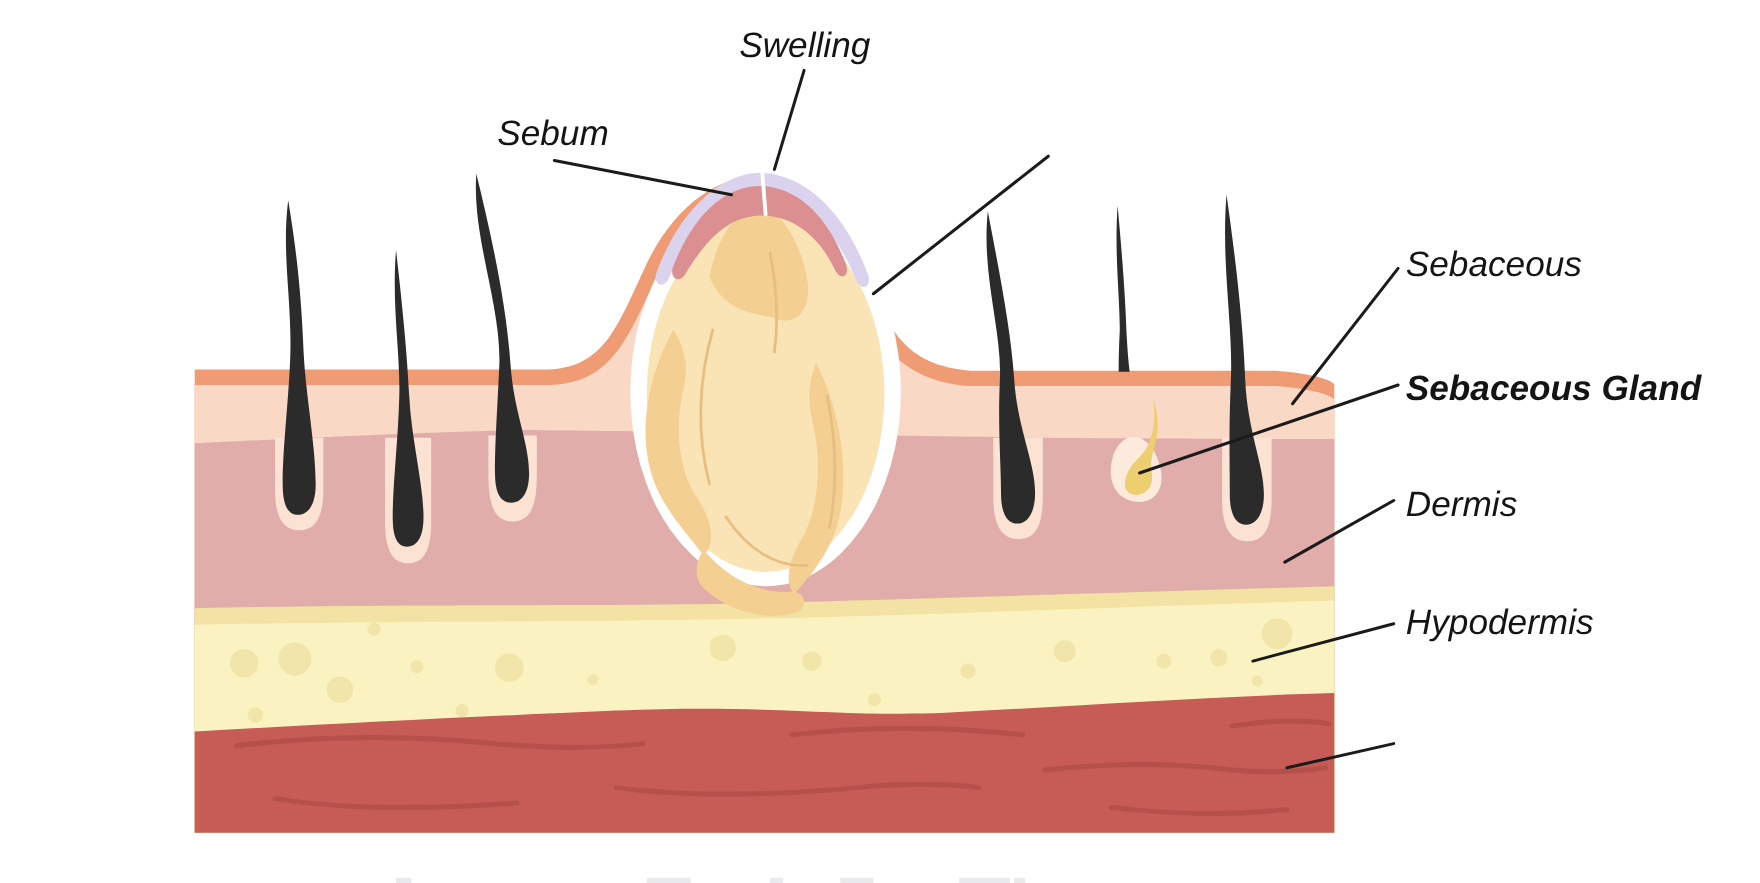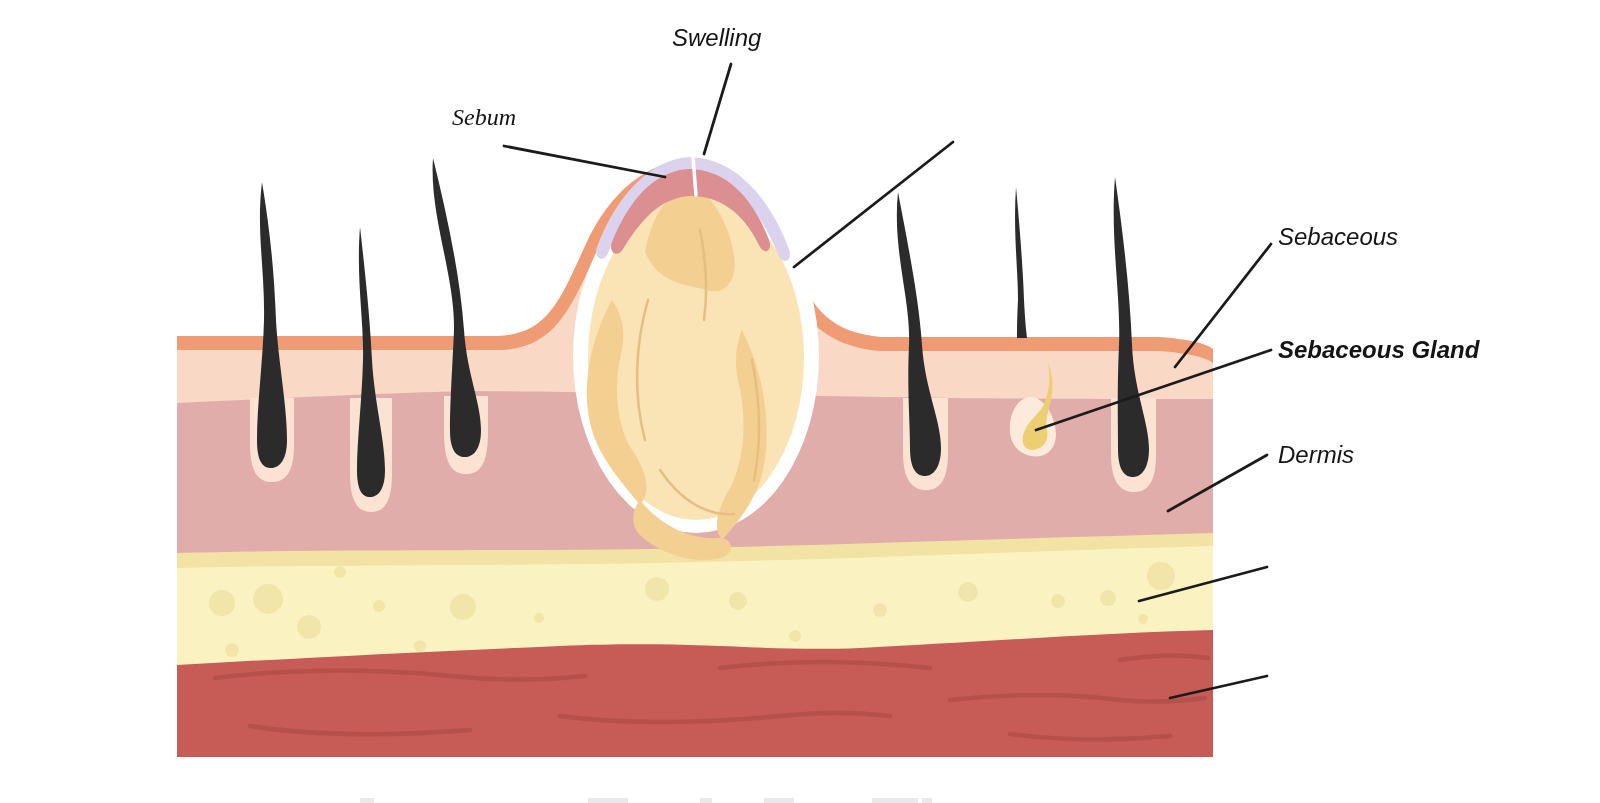--- a/index.html
+++ b/index.html
@@ -1,19 +1,19 @@
 <!DOCTYPE html>
 <html><head>
 <meta charset="utf-8">
 <style>
   html,body{margin:0;padding:0;background:#ffffff;}
   #canvas{position:relative;width:1600px;height:803px;background:#ffffff;overflow:hidden;
           font-family:"Liberation Sans", sans-serif;}
   #art{position:absolute;left:0;top:0;}
-  .label{position:absolute;font-style:italic;font-weight:500;font-size:24px;color:#141414;
+  .label{position:absolute;font-style:italic;font-weight:500;font-size:32px;color:#141414;
          line-height:1.05;white-space:nowrap;letter-spacing:0px;}
 </style>
 </head>
 <body>
 
 <div id="canvas">
 
 <svg id="art" width="1600" height="803" viewBox="0 0 1600 803" xmlns="http://www.w3.org/2000/svg">
 
   <path fill="#EF9B73" d="M177,336 L498,336 C548,334 560,300 585,246 C610,190 650,160 691,160
@@ -142,17 +142,18 @@
     <rect x="360" y="798" width="14" height="5"></rect>
     <rect x="588" y="798" width="40" height="5"></rect>
     <rect x="700" y="798" width="12" height="5"></rect>
     <rect x="764" y="798" width="30" height="5"></rect>
     <rect x="872" y="798" width="46" height="5"></rect>
     <rect x="922" y="798" width="10" height="5"></rect>
   </g>
 </svg>
 
   <div class="label" style="left:672px; top:25px;">Swelling</div>
-  <div class="label" style="left:452px; top:105px;font-family:Liberation Serif, serif;">Sebum</div>
+  <div class="label" style="left:452px; top:105px;">Sebum</div>
   <div class="label" style="left:1278px;top:224px;">Sebaceous</div>
   <div class="label" style="left:1278px;top:337px;font-weight:bold;">Sebaceous Gland</div>
   <div class="label" style="left:1278px;top:442px;">Dermis</div>
+  <div class="label" style="left:1278px;top:549px;">Hypodermis</div>
 </div>
 
 </body></html>

